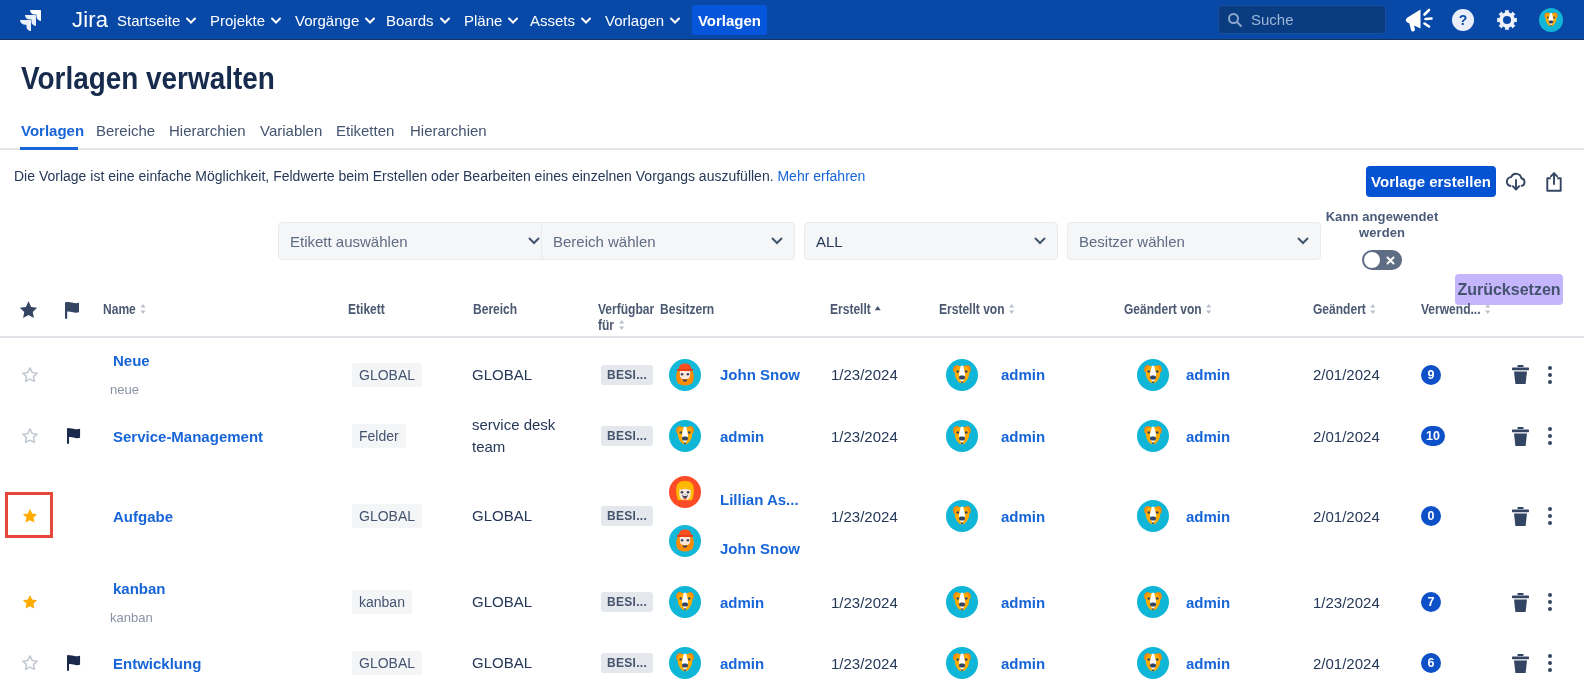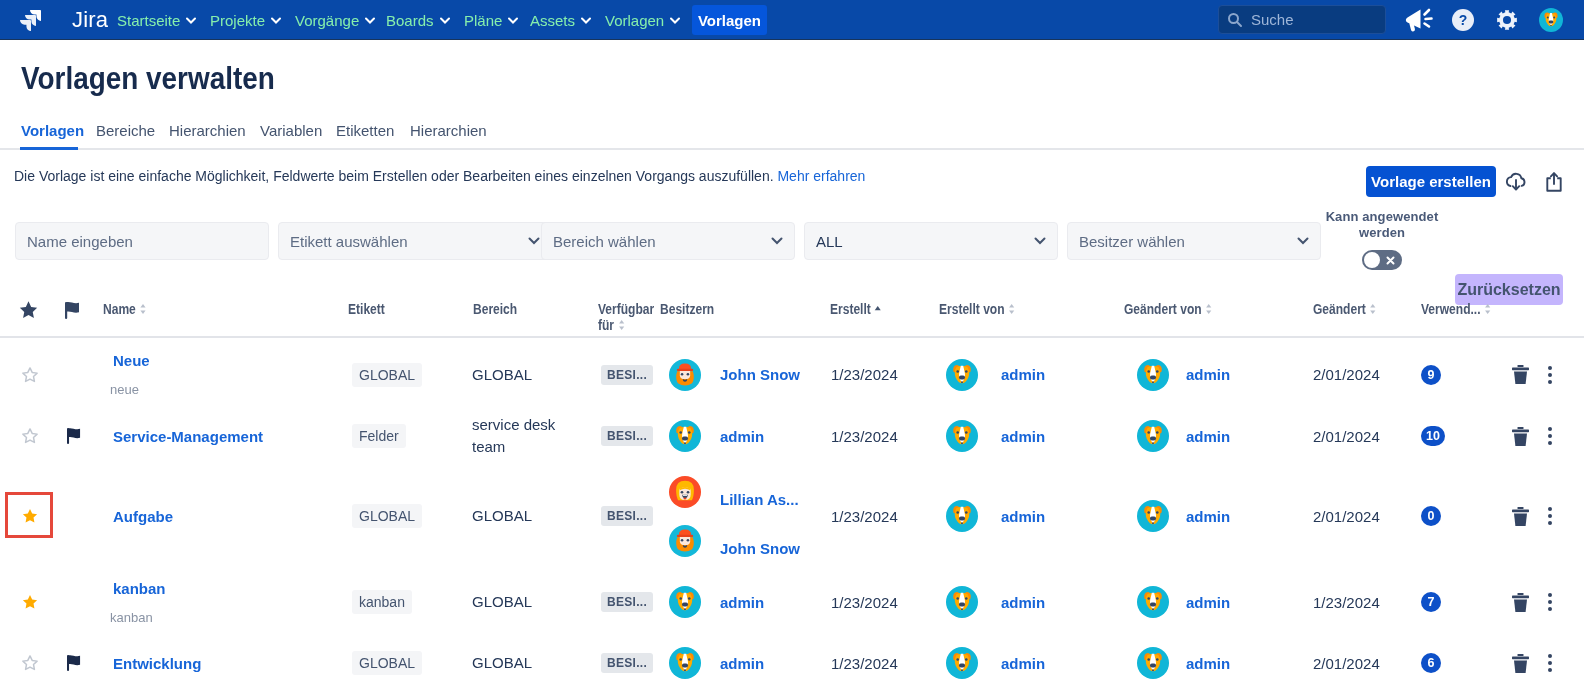--- a/index.html
+++ b/index.html
@@ -6,21 +6,21 @@
   * { margin:0; padding:0; box-sizing:border-box; }
   html,body { width:1584px; height:697px; overflow:hidden; background:#fff;
     font-family:"Liberation Sans", sans-serif; }
   #page { position:relative; width:1584px; height:697px; background:#fff; overflow:hidden; }
   .abs { position:absolute; }
 
   
   #nav { position:absolute; left:0; top:0; width:1584px; height:40px;
          background:#0849A8; border-bottom:1px solid #17345C; }
   .navitem { position:absolute; top:0; height:40px; display:flex; align-items:center;
-             gap:6px; color:#86efac; font-size:15px; font-weight:400; }
+             gap:6px; color:#ffffff; font-size:15px; font-weight:400; }
   .navitem svg { display:block; }
   #logo { position:absolute; left:20px; top:0; height:40px; display:flex; align-items:center; gap:7px; }
   #logo .jtxt { color:#fff; font-size:22px; font-weight:400; letter-spacing:0.2px;margin-left:24px; }
   #btn-erstellen { position:absolute; left:692px; top:5px; width:75px; height:30px;
       background:#0556DB; border-radius:3px; color:#fff; font-size:15px; font-weight:700;
       display:flex; align-items:center; justify-content:center; }
   #searchbox { position:absolute; left:1218px; top:5px; width:168px; height:29px;
       background:#093C80; border:1px solid #1C4E99; border-radius:4px;
       display:flex; align-items:center; padding-left:8px; gap:8px; }
   #searchbox .ph { color:#9FB6D8; font-size:15px; }
@@ -230,21 +230,20 @@
     <path d="M11 9 L11 18" stroke="#344563" stroke-width="1.9" stroke-linecap="round"></path>
     <path d="M7.8 15.2 L11 18.6 L14.2 15.2" fill="none" stroke="#344563" stroke-width="1.9" stroke-linecap="round" stroke-linejoin="round"></path>
   </svg>
 
   <svg class="abs" style="left:1545px;top:172px" width="18" height="20" viewBox="0 0 18 20">
     <path d="M5.8 6.2 H2.3 V18.8 H15.7 V6.2 H12.2" fill="none" stroke="#344563" stroke-width="1.9" stroke-linejoin="round"></path>
     <path d="M9 1.8 L9 12" stroke="#344563" stroke-width="1.9" stroke-linecap="round"></path>
     <path d="M5.9 4.3 L9 1.1 L12.1 4.3" fill="none" stroke="#344563" stroke-width="1.9" stroke-linecap="round" stroke-linejoin="round"></path>
   </svg>
 
-  <div class="fbox" style="left:15px; width:254px;">Name eingeben</div>
   <div class="fbox" style="left:278px; width:274px;">Etikett auswählen
     <svg width="12" height="8" viewBox="0 0 12 8">
         <path d="M1.5 1.5 6 6 10.5 1.5" stroke="#44546F" stroke-width="2" fill="none" stroke-linecap="round"></path>
       </svg></div>
   <div class="fbox" style="left:541px; width:254px;">Bereich wählen
     <svg width="12" height="8" viewBox="0 0 12 8">
         <path d="M1.5 1.5 6 6 10.5 1.5" stroke="#44546F" stroke-width="2" fill="none" stroke-linecap="round"></path>
       </svg></div>
   <div class="fbox" style="left:1067px; width:254px;">Besitzer wählen
     <svg width="12" height="8" viewBox="0 0 12 8">

